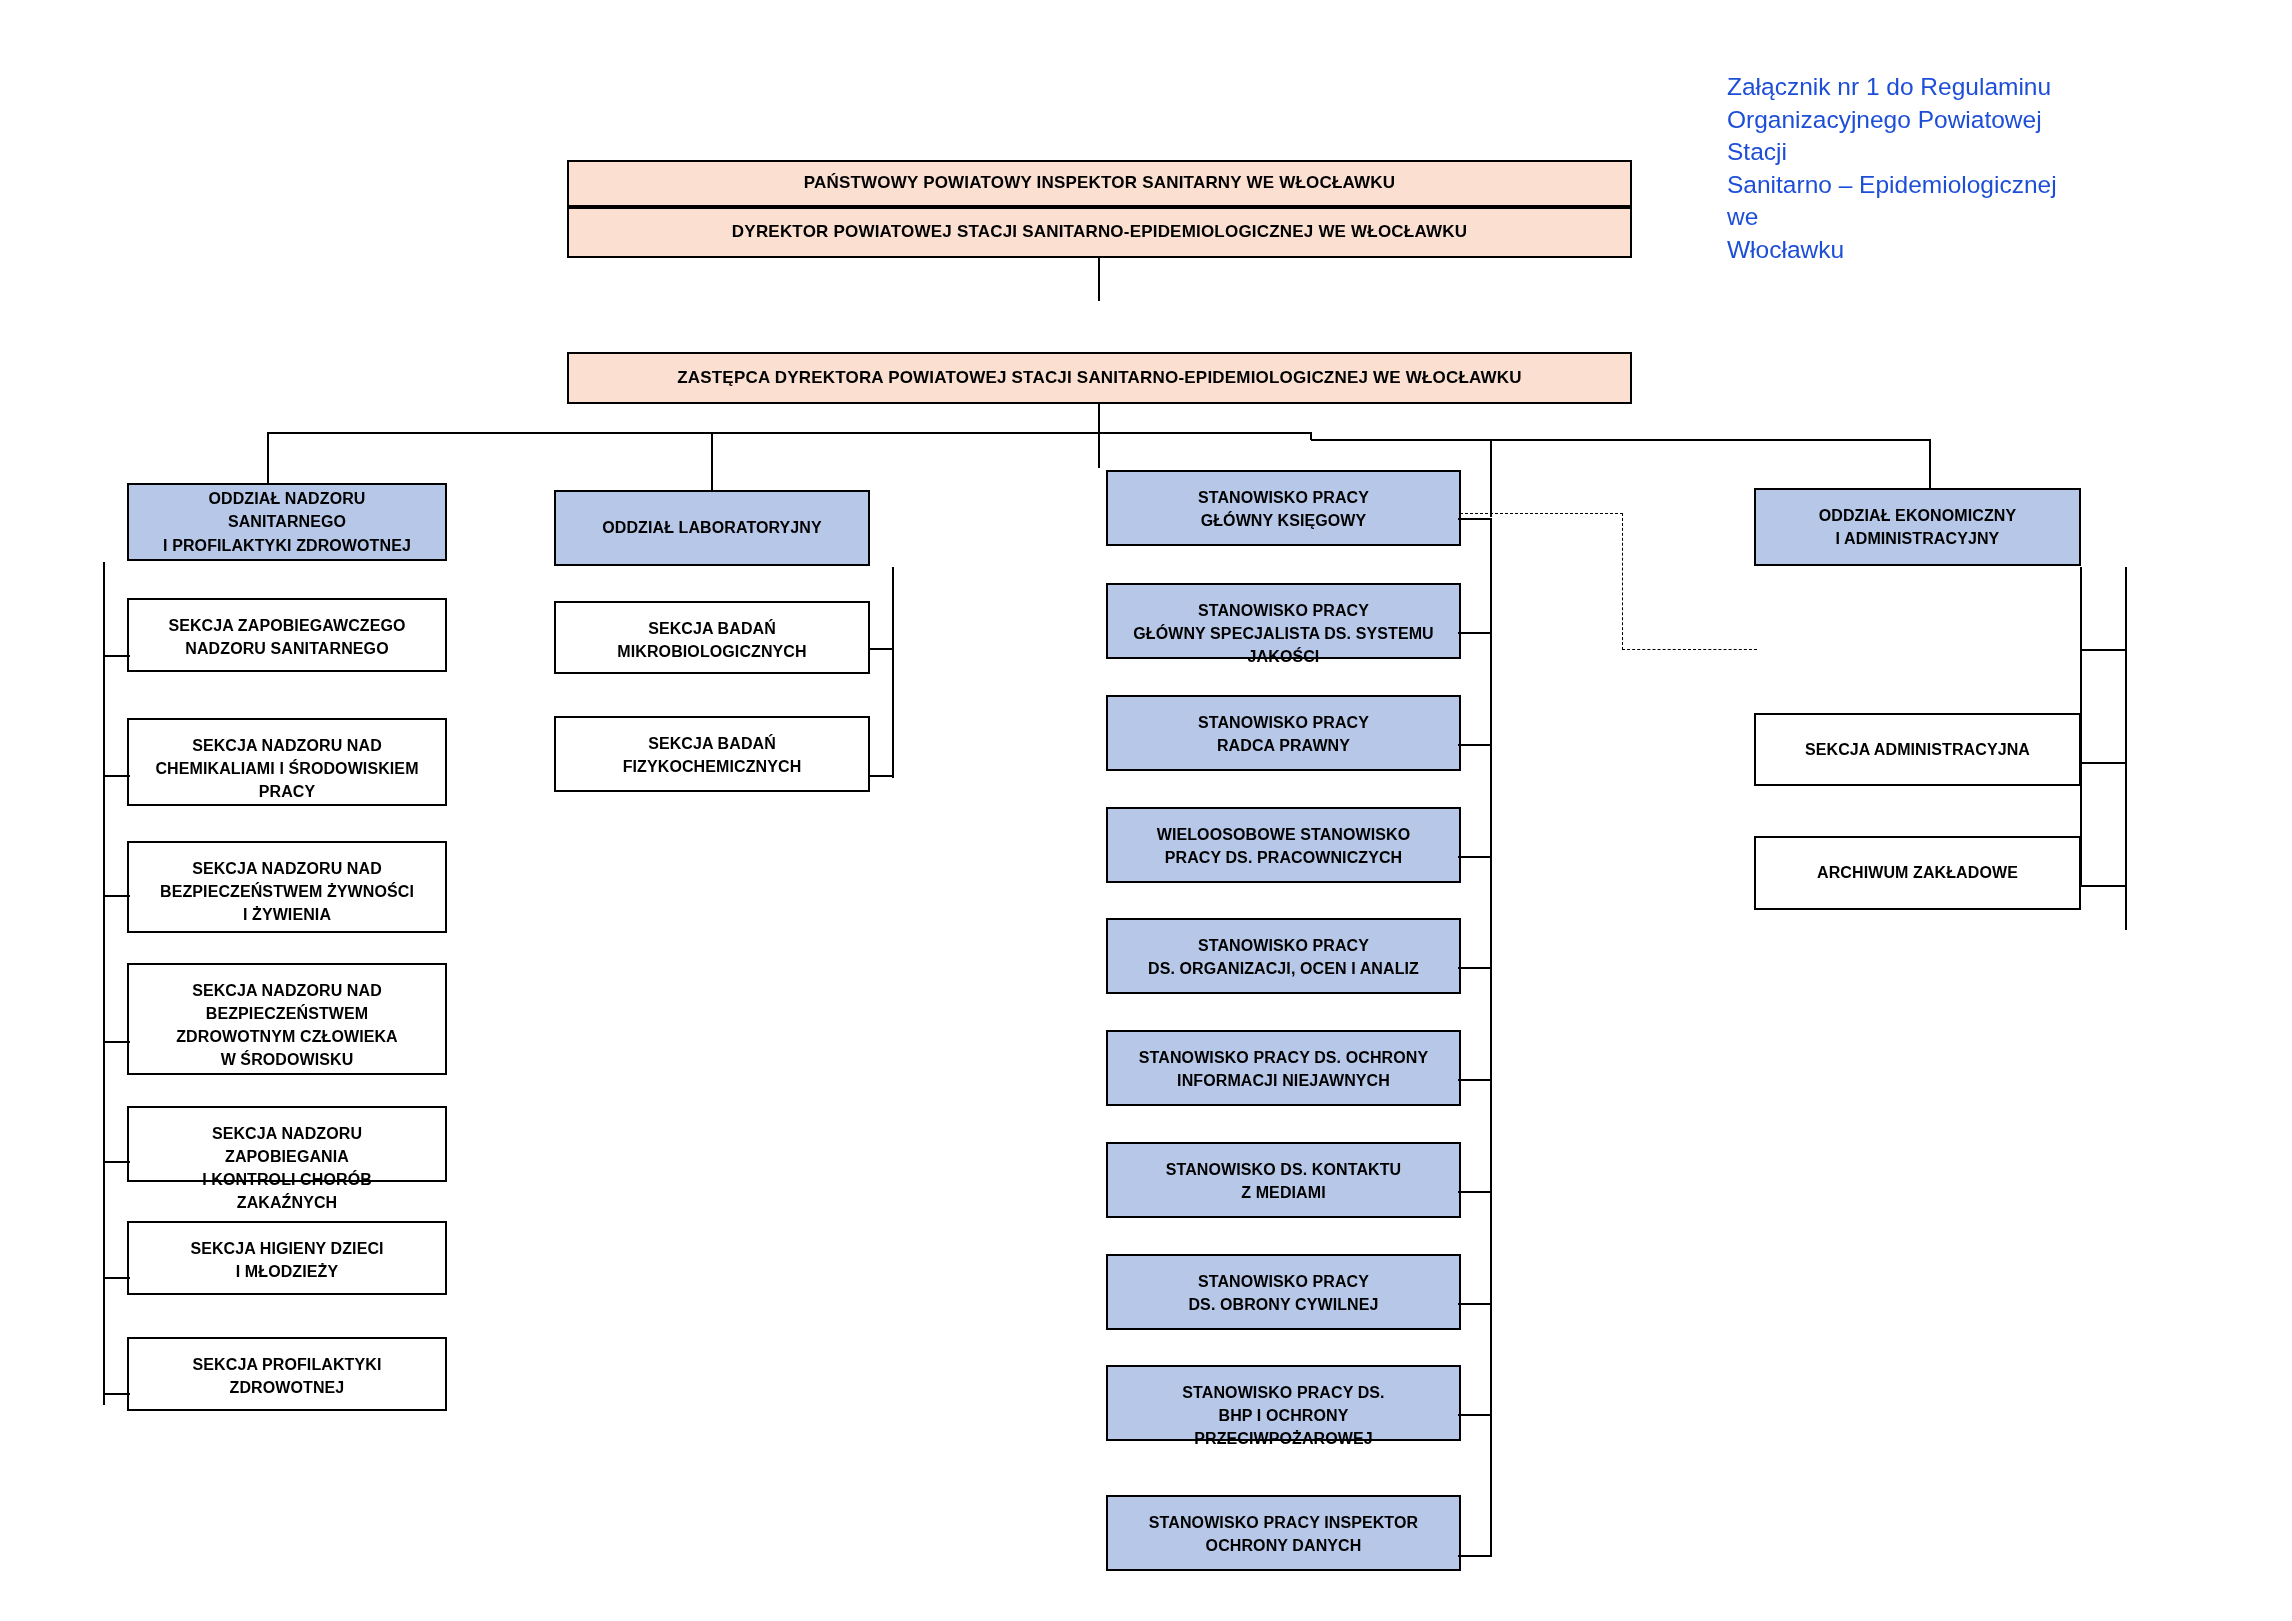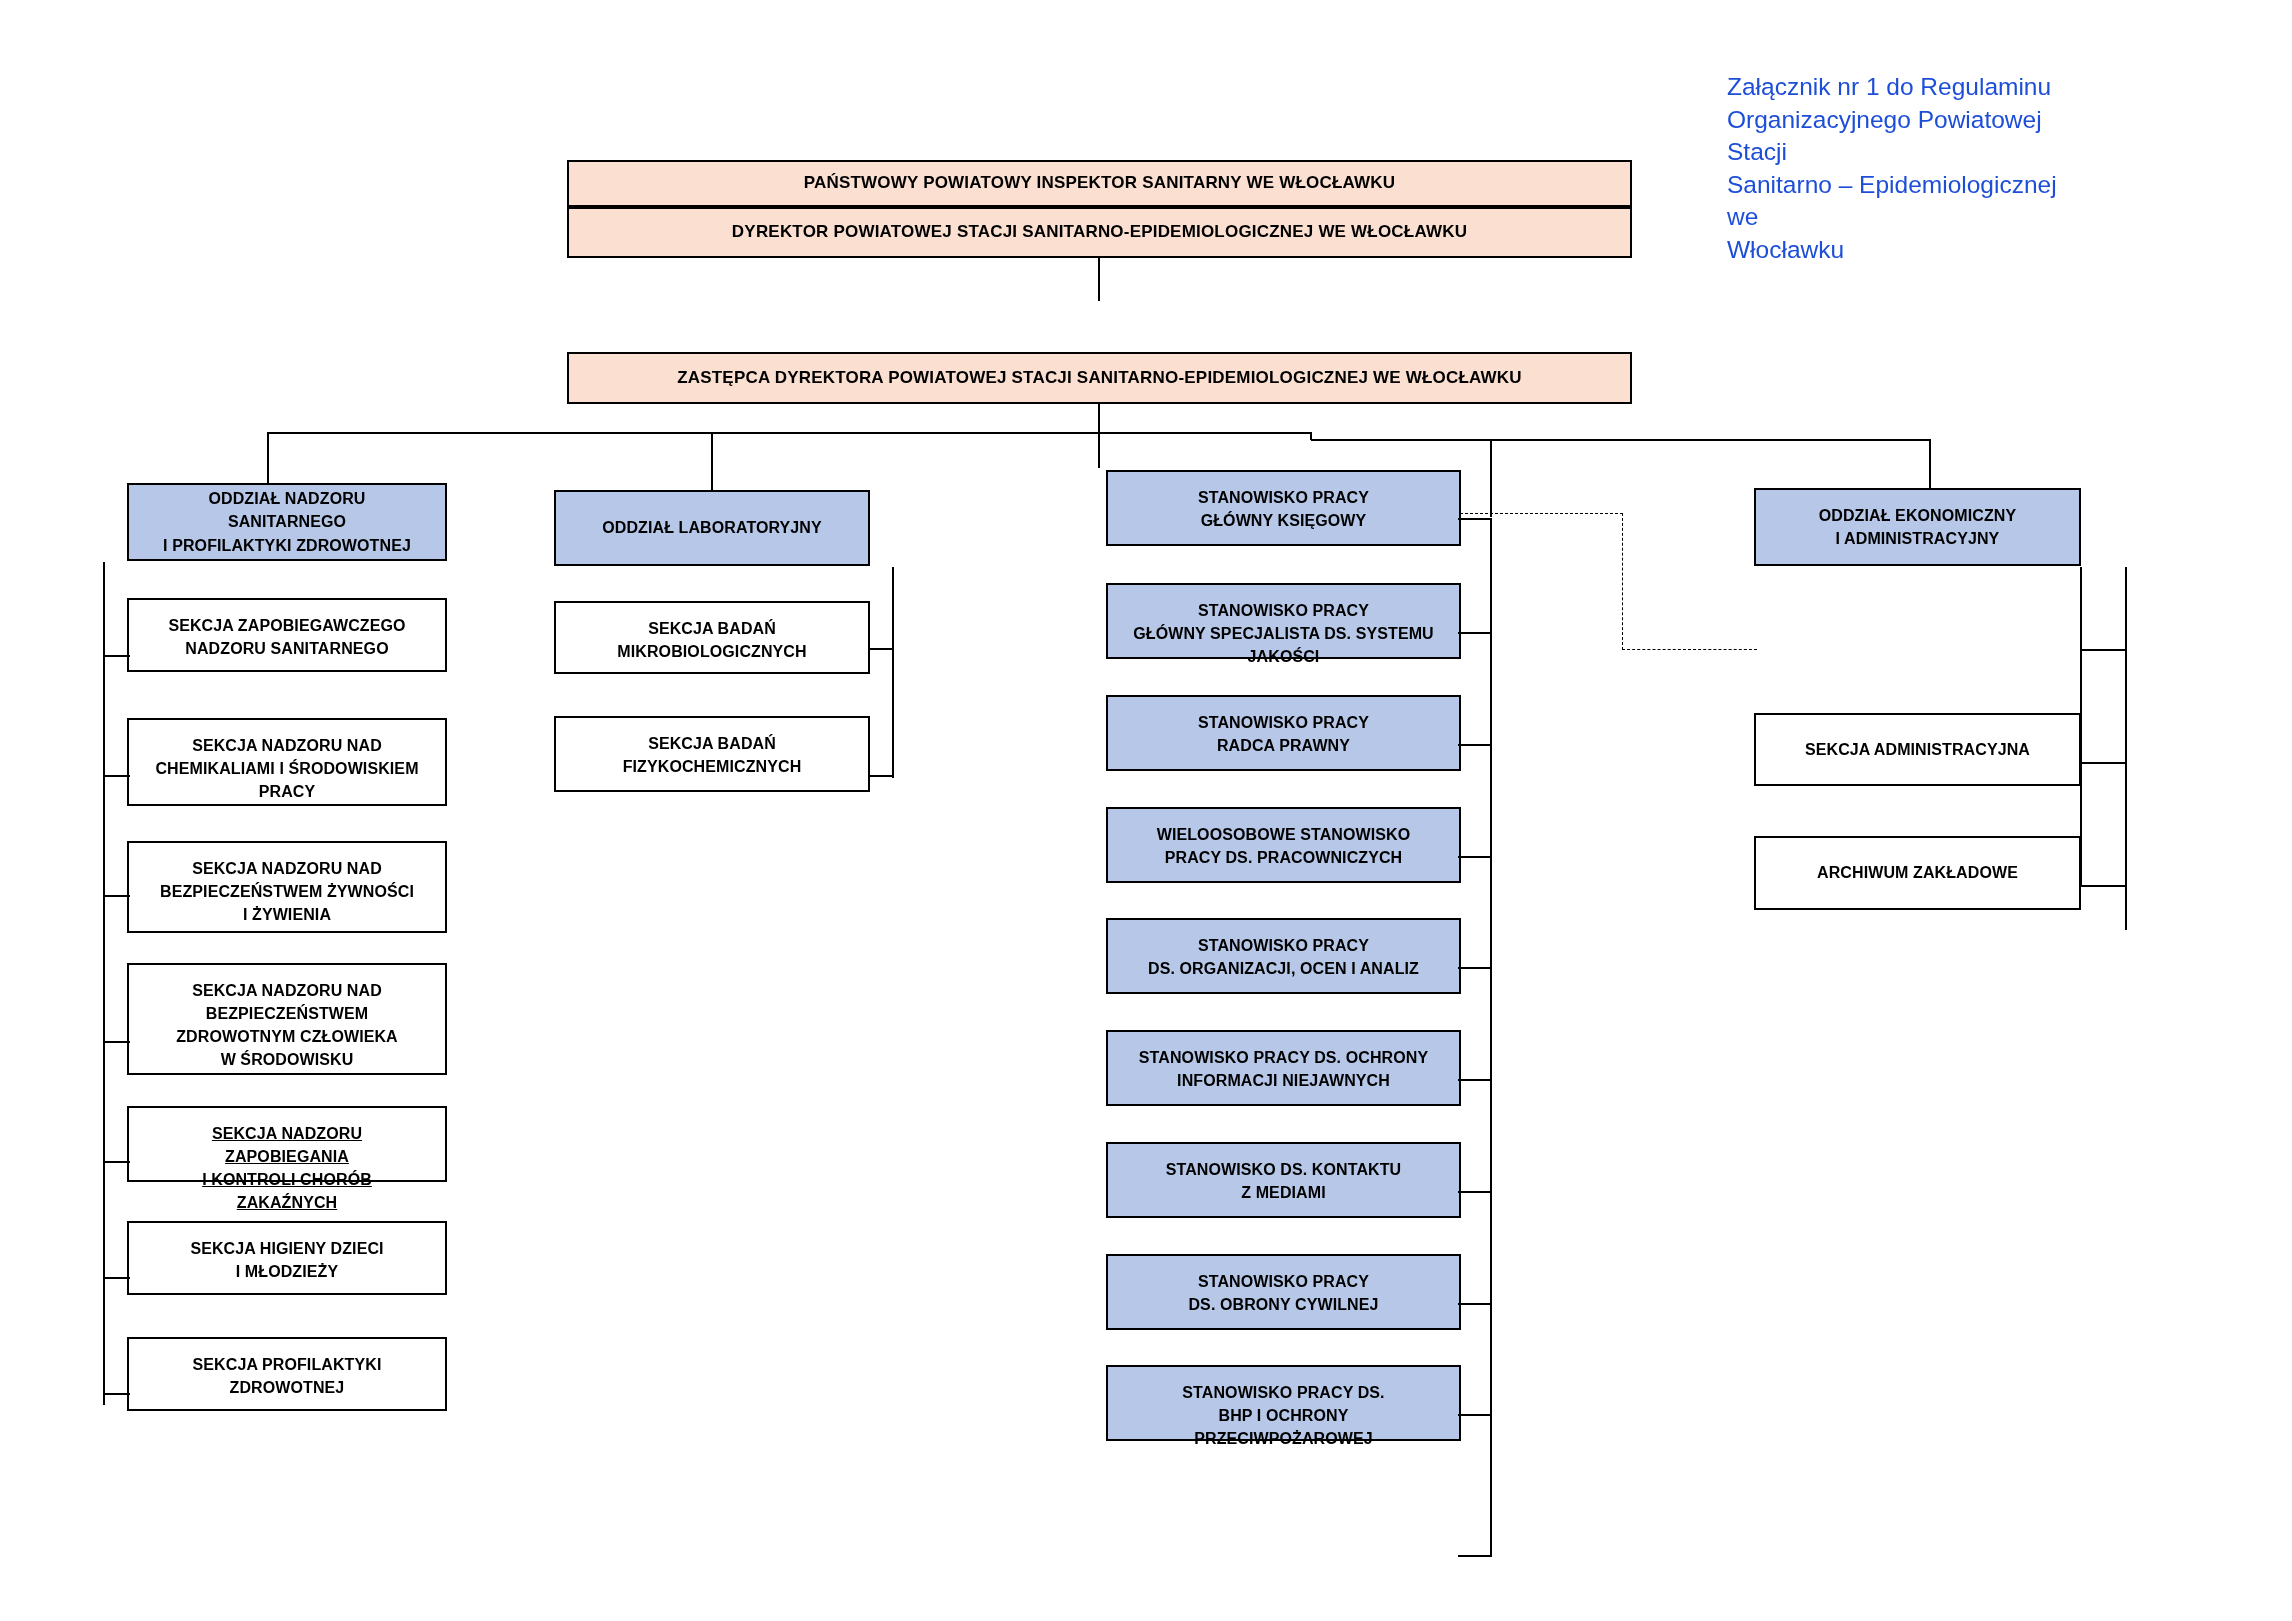--- a/index.html
+++ b/index.html
@@ -129,21 +129,21 @@
 BEZPIECZEŃSTWEM ŻYWNOŚCI
 I ŻYWIENIA</div>
   <div class="ln h" style="left:103px; top:895px; width:26.5px;"></div>
 
   <div class="box white align-top" style="left:127px; top:963px; width:320px; height:112px;">SEKCJA NADZORU NAD
 BEZPIECZEŃSTWEM
 ZDROWOTNYM CZŁOWIEKA
 W ŚRODOWISKU</div>
   <div class="ln h" style="left:103px; top:1041px; width:26.5px;"></div>
 
-  <div class="box white align-top" style="left:127px; top:1106px; width:320px; height:76px;text-decoration:underline;">SEKCJA NADZORU ZAPOBIEGANIA
+  <div class="box white align-top" style="left:127px; top:1106px; width:320px; height:76px;">SEKCJA NADZORU ZAPOBIEGANIA
 I KONTROLI CHORÓB ZAKAŹNYCH</div>
   <div class="ln h" style="left:103px; top:1161px; width:26.5px;"></div>
 
   <div class="box white align-top" style="left:127px; top:1221px; width:320px; height:74px;">SEKCJA HIGIENY DZIECI
 I MŁODZIEŻY</div>
   <div class="ln h" style="left:103px; top:1277px; width:26.5px;"></div>
 
   <div class="box white align-top" style="left:127px; top:1337px; width:320px; height:74px;">SEKCJA PROFILAKTYKI
 ZDROWOTNEJ</div>
   <div class="ln h" style="left:103px; top:1393px; width:26.5px;"></div>
@@ -192,20 +192,22 @@
   <div class="ln h" style="left:1458px; top:1191px; width:33px;"></div>
 
   <div class="box blue align-top" style="left:1106px; top:1254px; width:355px; height:76px;">STANOWISKO PRACY
 DS. OBRONY CYWILNEJ</div>
   <div class="ln h" style="left:1458px; top:1303px; width:33px;"></div>
 
   <div class="box blue align-top" style="left:1106px; top:1365px; width:355px; height:76px;">STANOWISKO PRACY DS.
 BHP I OCHRONY PRZECIWPOŻAROWEJ</div>
   <div class="ln h" style="left:1458px; top:1414px; width:33px;"></div>
 
+  <div class="box blue align-top" style="left:1106px; top:1495px; width:355px; height:76px;">STANOWISKO PRACY INSPEKTOR
+OCHRONY DANYCH</div>
   <div class="ln h" style="left:1458px; top:1555px; width:33px;"></div>
 
   <div class="box blue" style="left:1754px; top:488px; width:327px; height:78px;">ODDZIAŁ EKONOMICZNY
 I ADMINISTRACYJNY</div>
 
   <div class="ln v" style="left:2125px; top:567px; height:363px;"></div>
 
   <div class="ln h" style="left:2080px; top:649px; width:47px;"></div>
 
   <div class="box white" style="left:1754px; top:713px; width:327px; height:73px;">SEKCJA ADMINISTRACYJNA</div>

